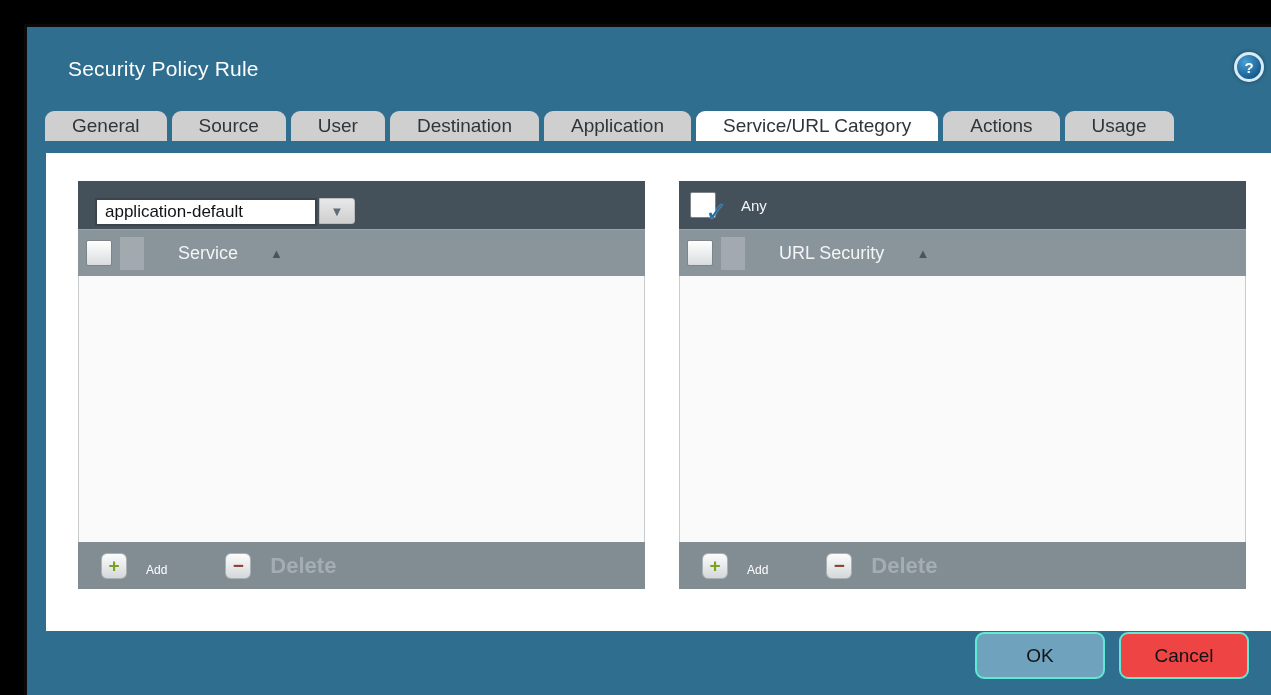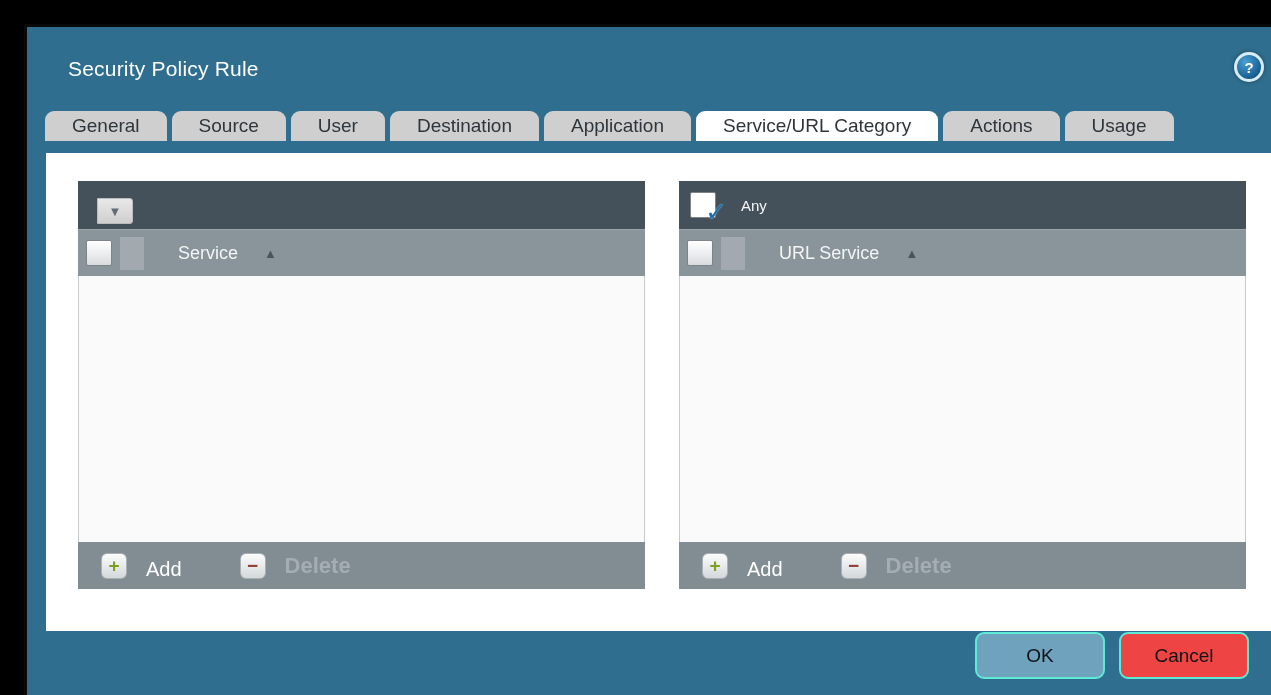--- a/index.html
+++ b/index.html
@@ -167,21 +167,21 @@
   .col-sep {
     width: 1px; height: 33px;
     background: #a2aab0;
     margin: 0 0 0 8px;
   }
   .col-label {
     color: #f3f5f6;
     font-size: 18px;
     margin-left: 10px;
     cursor: pointer;
-    display: flex; align-items: center; gap: 2px;
+    display: flex; align-items: center; gap: 8px;
   }
   .sort-arrow {
     color: #49545c;
     font-size: 13px;
   }
 
   
   .tool-btn {
     display: flex; align-items: center; gap: 7px;
     cursor: pointer;
@@ -190,21 +190,21 @@
     width: 22px; height: 22px;
     border-radius: 6px;
     background: linear-gradient(#fcfcfc, #d4d8da);
     border: 1px solid #aab1b5;
     display: flex; align-items: center; justify-content: center;
     font-size: 19px; font-weight: bold;
     line-height: 1;
   }
   .plus-icon { color: #7da120; }
   .minus-icon { color: #8e3f2f; }
-  .tool-label-enabled { color: #ffffff; font-size: 20px; margin-top: 8px; }
+  .tool-label-enabled { color: #ffffff; font-size: 12px; margin-top: 8px; }
   .tool-label-disabled { color: #a3adb3; font-size: 22px; font-weight: bold; }
 
   
   .dialog-footer {
     position: absolute;
     right: 31px; bottom: 25px;
     display: flex; gap: 14px;
   }
   .btn {
     width: 130px; height: 47px;
@@ -240,20 +240,21 @@
     <div class="tab active">Service/URL Category</div>
     <div class="tab">Actions</div>
     <div class="tab">Usage</div>
   </div>
 
   <div class="content">
 
     <div class="panel">
       <div class="panel-topbar">
         <div class="combo">
+          <div class="combo-input">application-default</div>
           <div class="combo-btn">
             <span>▼</span>
           </div>
         </div>
       </div>
       <div class="panel-header">
         <div class="checkbox"></div>
         <div class="col-sep"></div>
         <div class="col-label">
           <span>Service</span>
@@ -277,21 +278,21 @@
       <div class="panel-topbar">
         <div class="checkbox checked" style="margin-left: 6px;">
           <span class="checkmark">✓</span>
         </div>
         <div class="any-row-label">Any</div>
       </div>
       <div class="panel-header">
         <div class="checkbox"></div>
         <div class="col-sep"></div>
         <div class="col-label">
-          <span>URL Service</span>
+          <span>URL Security</span>
           <span class="sort-arrow">▲</span>
         </div>
       </div>
       <div class="panel-body"></div>
       <div class="panel-footer">
         <div class="tool-btn">
           <span class="tool-icon plus-icon">+</span>
           <span class="tool-label-enabled">Add</span>
         </div>
         <div class="tool-btn">

